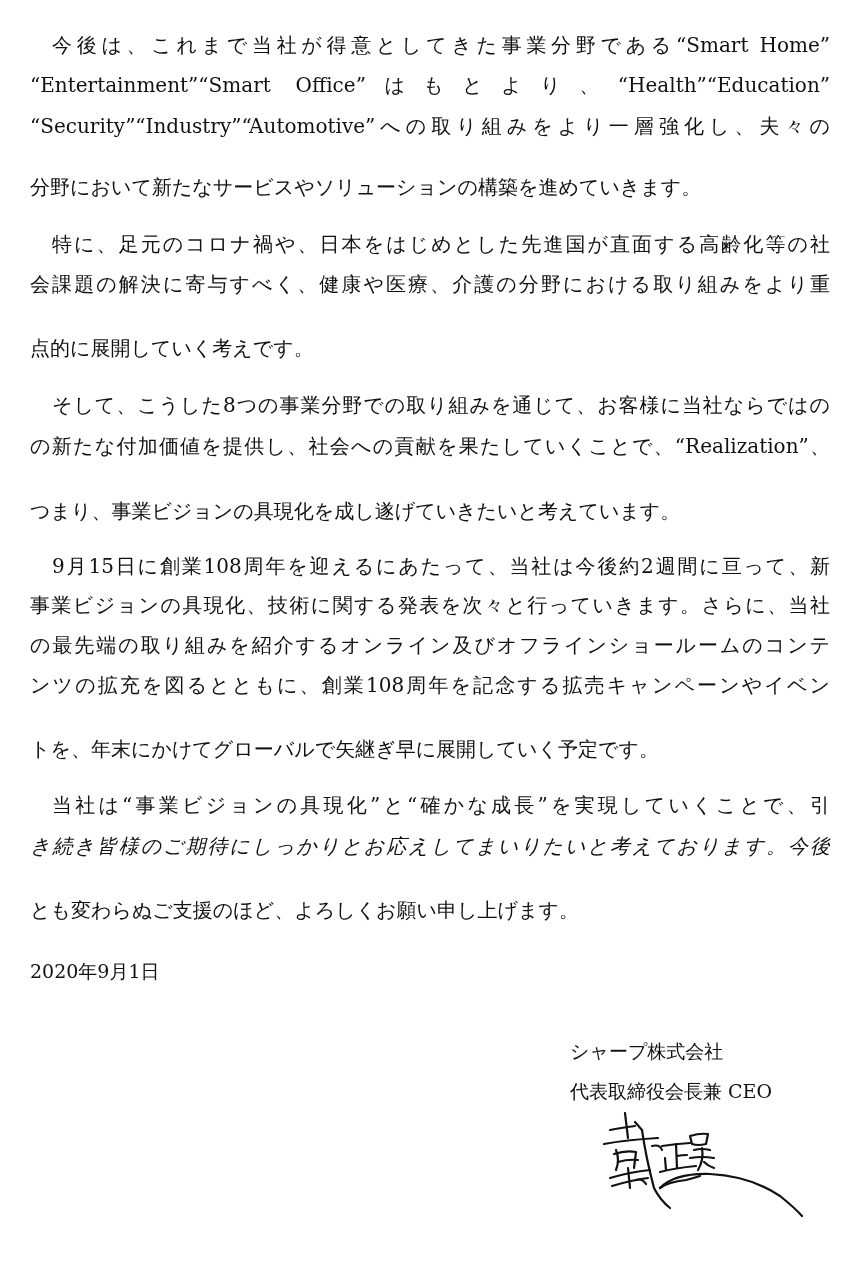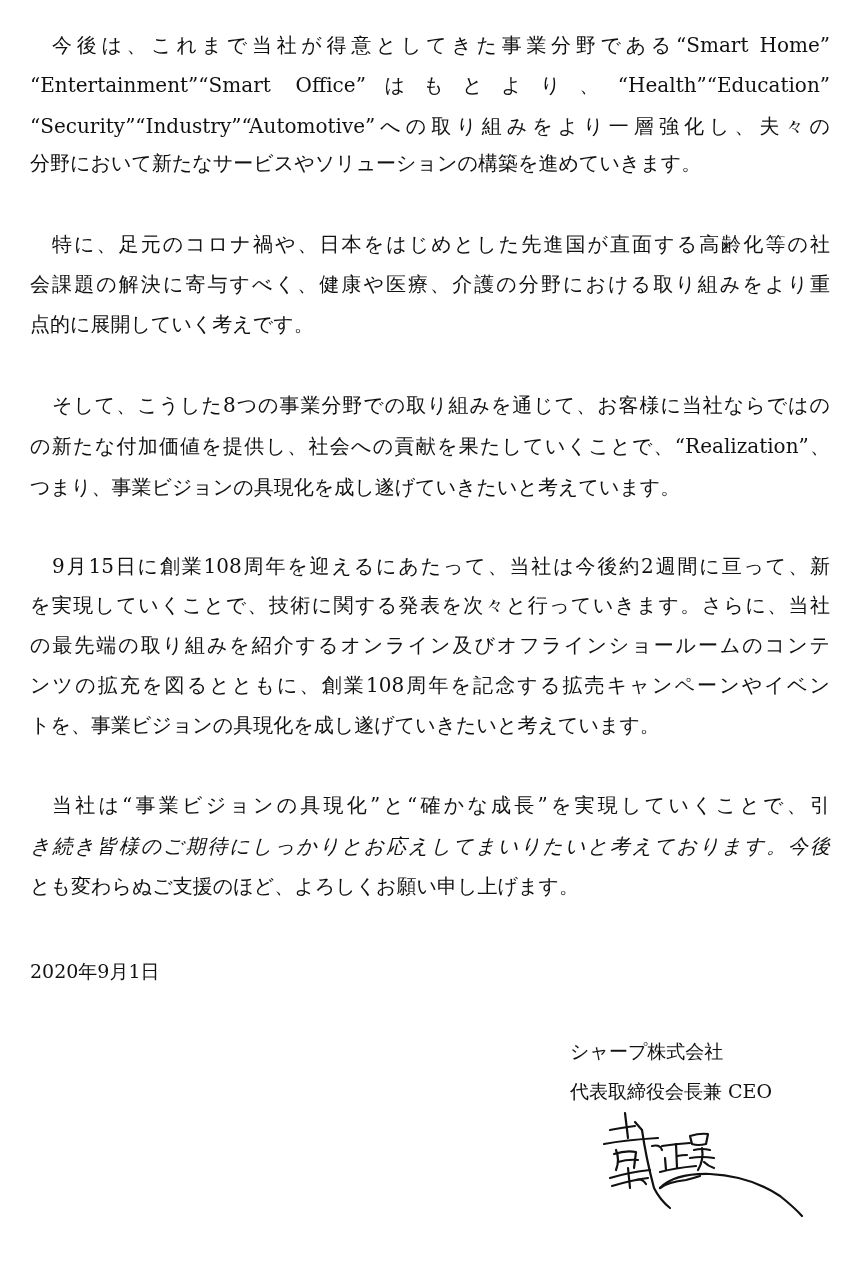--- a/index.html
+++ b/index.html
@@ -32,20 +32,21 @@
       text-align: justify;
       text-align-last: justify;
       letter-spacing: 0;
     }
     .line.indent {
       left: 52px;
       width: 778px;
     }
     .line.last {
       text-align-last: left;
+      margin-top: 24px;
     }
     .date {
       position: absolute;
       left: 30px;
       top: 956px;
       font-size: 19px;
       line-height: 30px;
       white-space: nowrap;
     }
     .sig-block {
@@ -87,24 +88,24 @@
   </div>
 
   <div>
     <div class="line indent" style="top:390px;">そして、こうした8つの事業分野での取り組みを通じて、お客様に当社ならではの</div>
     <div class="line" style="top:431px;">の新たな付加価値を提供し、社会への貢献を果たしていくことで、“Realization”、</div>
     <div class="line last" style="top:472px;">つまり、事業ビジョンの具現化を成し遂げていきたいと考えています。</div>
   </div>
 
   <div>
     <div class="line indent" style="top:551px;">9月15日に創業108周年を迎えるにあたって、当社は今後約2週間に亘って、新</div>
-    <div class="line" style="top:590px;">を実現していくことで、技術に関する発表を次々と行っていきます。さらに、当社</div>
+    <div class="line" style="top:590px;">事業ビジョンの具現化、技術に関する発表を次々と行っていきます。さらに、当社</div>
     <div class="line" style="top:630px;">の最先端の取り組みを紹介するオンライン及びオフラインショールームのコンテ</div>
     <div class="line" style="top:670px;">ンツの拡充を図るとともに、創業108周年を記念する拡売キャンペーンやイベン</div>
-    <div class="line last" style="top:710px;">トを、事業ビジョンの具現化を成し遂げていきたいと考えています。</div>
+    <div class="line last" style="top:710px;">トを、年末にかけてグローバルで矢継ぎ早に展開していく予定です。</div>
   </div>
 
   <div>
     <div class="line indent" style="top:790px;">当社は“事業ビジョンの具現化”と“確かな成長”を実現していくことで、引</div>
     <div class="line" style="top:831px;font-style:italic;">き続き皆様のご期待にしっかりとお応えしてまいりたいと考えております。今後</div>
     <div class="line last" style="top:871px;">とも変わらぬご支援のほど、よろしくお願い申し上げます。</div>
   </div>
 
   <div class="date">2020年9月1日</div>
 

